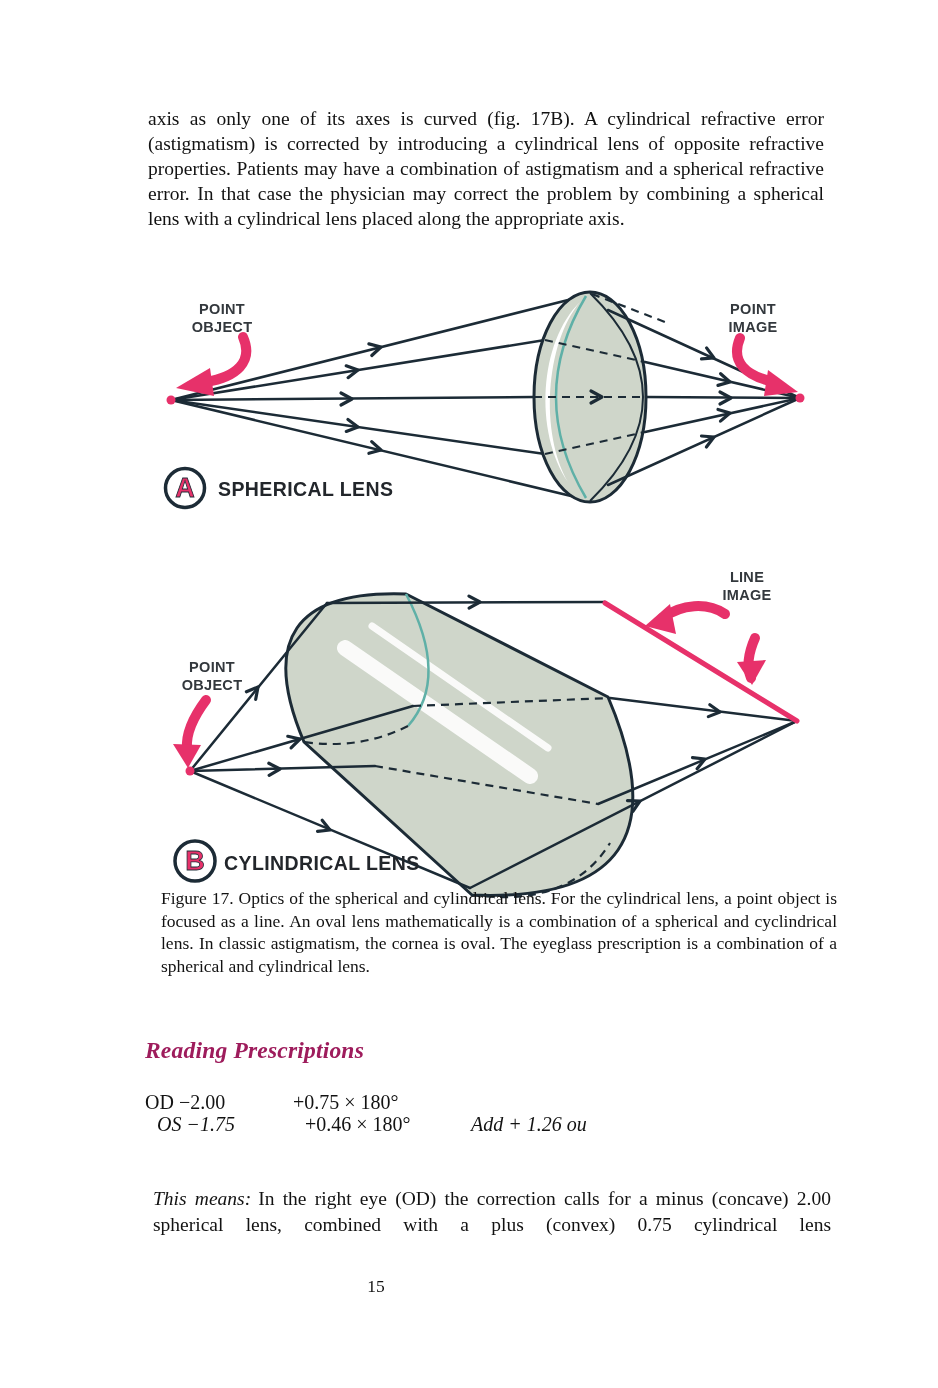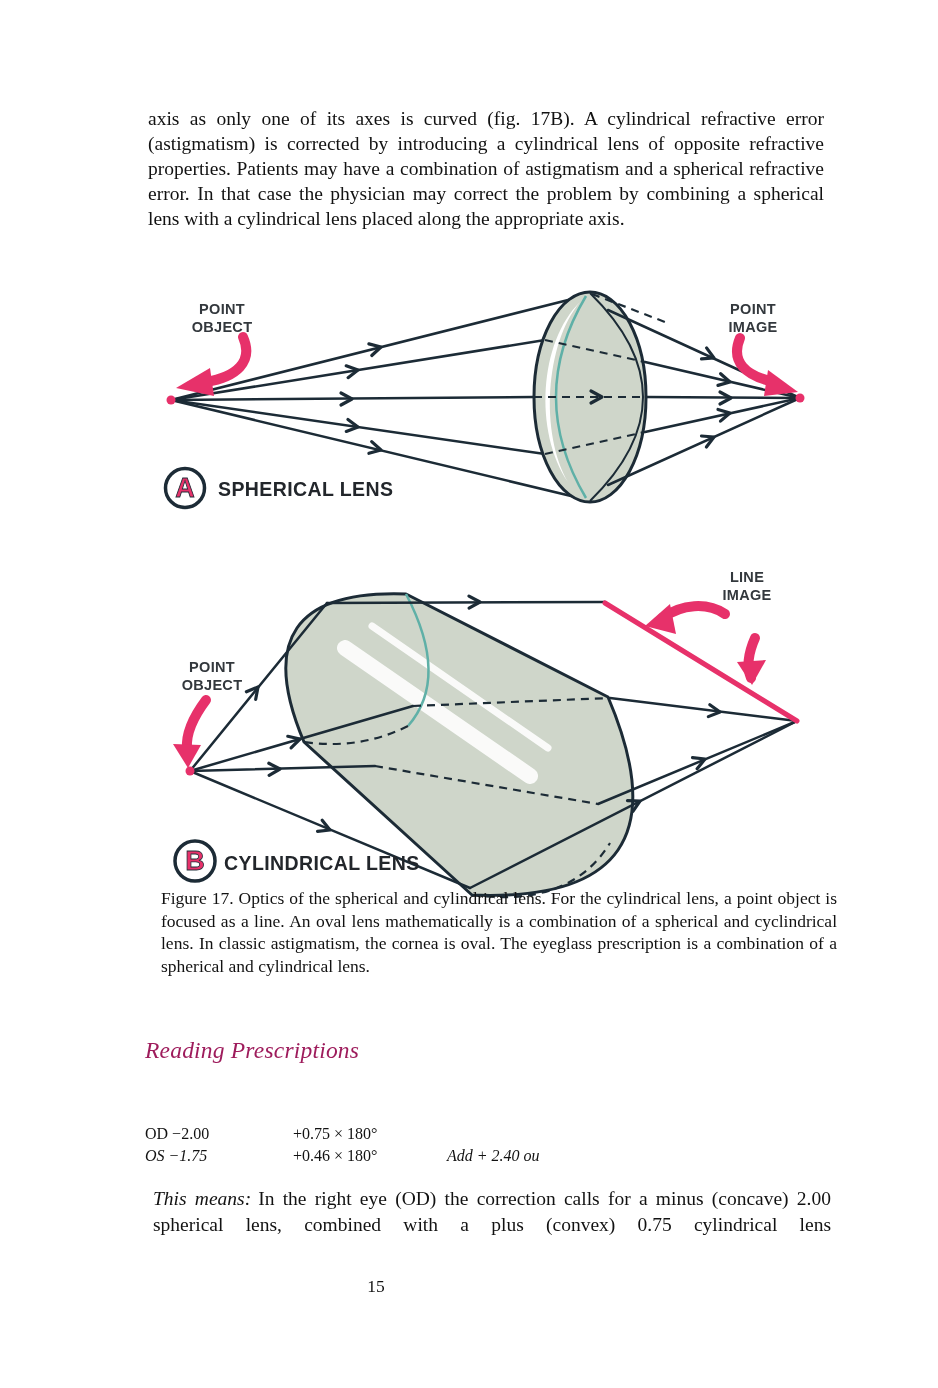--- a/index.html
+++ b/index.html
@@ -15,32 +15,32 @@
   .fig { position:absolute; left:140px; margin:0; }
   .fig-a { top:282px; width:700px; height:240px; }
   .fig-b { top:548px; width:700px; height:360px; }
   .fig svg { display:block; width:100%; height:100%; }
   .caption {
     position:absolute; left:145px; top:871px; width:676px; margin:16px;
     font-size:17.5px; line-height:22.5px; text-align:justify;
   }
   .section-heading {
     position:absolute; left:145px; top:1037px; margin:0;
-    font-size:23.5px; font-weight:normal; font-style:italic; color:#9e1c5c;
+    font-size:23.5px; font-weight:bold; font-style:italic; color:#9e1c5c;
     font-family:"Liberation Serif", serif; letter-spacing:.2px;
   }
   .rx-intro {
     position:absolute; left:145px; top:1091px; width:676px; margin:0;
     font-size:20px; line-height:25px; text-indent:38px;
   }
-  .rx-table { position:absolute; left:145px; top:1123px; width:676px; font-size:16px; }
+  .rx-table { position:absolute; left:145px; top:1091px; width:676px; font-size:20px; }
   .rx-row { line-height:22px; white-space:nowrap; }
   .rx-c1 { display:inline-block; width:148px; }
   .rx-c2 { display:inline-block; width:154px; }
-  .italic { font-style:italic; }
+  .italic { font-style:italic;margin-left:12px; }
   .explain {
     position:absolute; left:145px; top:1178px; width:678px; margin:8px;
     font-size:19.5px; line-height:25.5px; text-align:justify; text-align-last:justify;
   }
   .explain .lead { font-style:italic; margin-right:7px; }
   .page-number {
     position:absolute; left:0; top:1276px; width:752px; margin:0;
     text-align:center; font-size:17.5px;
   }
   
@@ -214,21 +214,21 @@
   <p class="caption">Figure 17. Optics of the spherical and cylindrical lens. For the cylindrical lens, a point object is focused as a line. An oval lens mathematically is a combination of a spherical and cyclindrical lens. In classic astigmatism, the cornea is oval. The eyeglass prescription is a combination of a spherical and cylindrical lens.</p>
 
   <h2 class="section-heading">Reading Prescriptions</h2>
 
 
   <div class="rx-table">
     <div class="rx-row">
       <span class="rx-c1">OD −2.00</span><span class="rx-c2">+0.75 × 180°</span>
     </div>
     <div class="rx-row">
-      <span class="rx-c1 italic">OS −1.75</span><span class="rx-c2">+0.46 × 180°</span><span class="italic">Add + 2.40 ou</span>
+      <span class="rx-c1 italic">OS −1.75</span><span class="rx-c2">+0.46 × 180°</span><span class="italic">Add + 1.26 ou</span>
     </div>
   </div>
 
   <p class="explain"><span class="lead">This means:</span><span>In the right eye (OD) the correction calls for a minus (concave) 2.00 spherical lens, combined with a plus (convex) 0.75 cylindrical lens</span></p>
 
   <p class="page-number">15</p>
 
 </div>
 
 </body></html>

